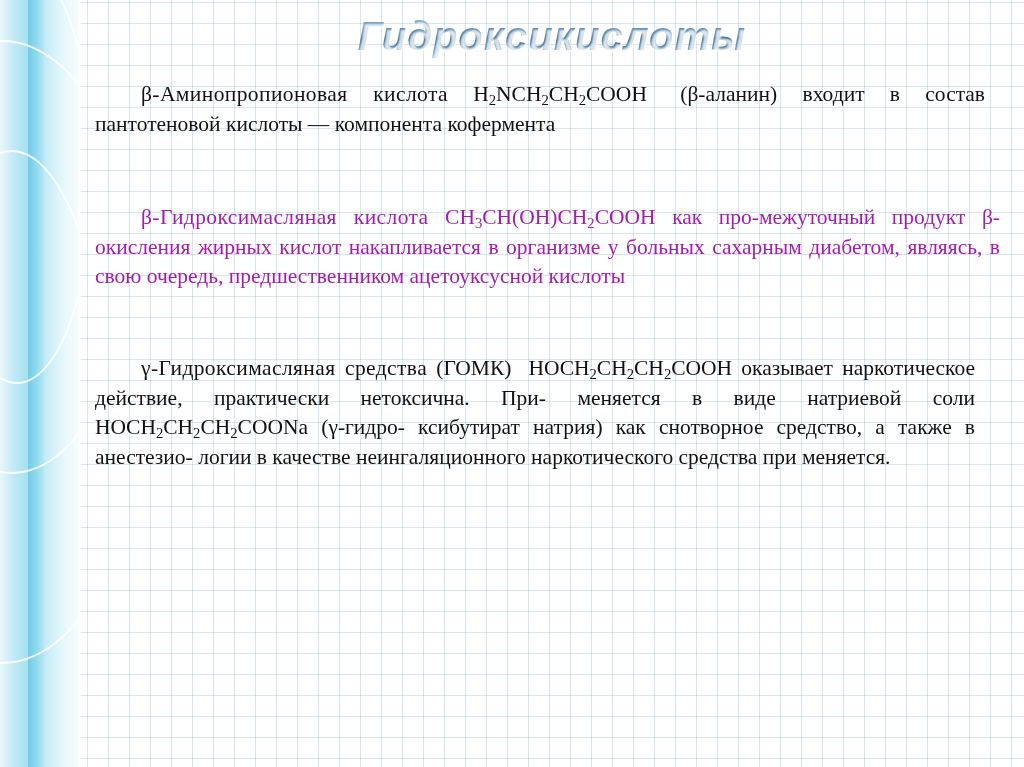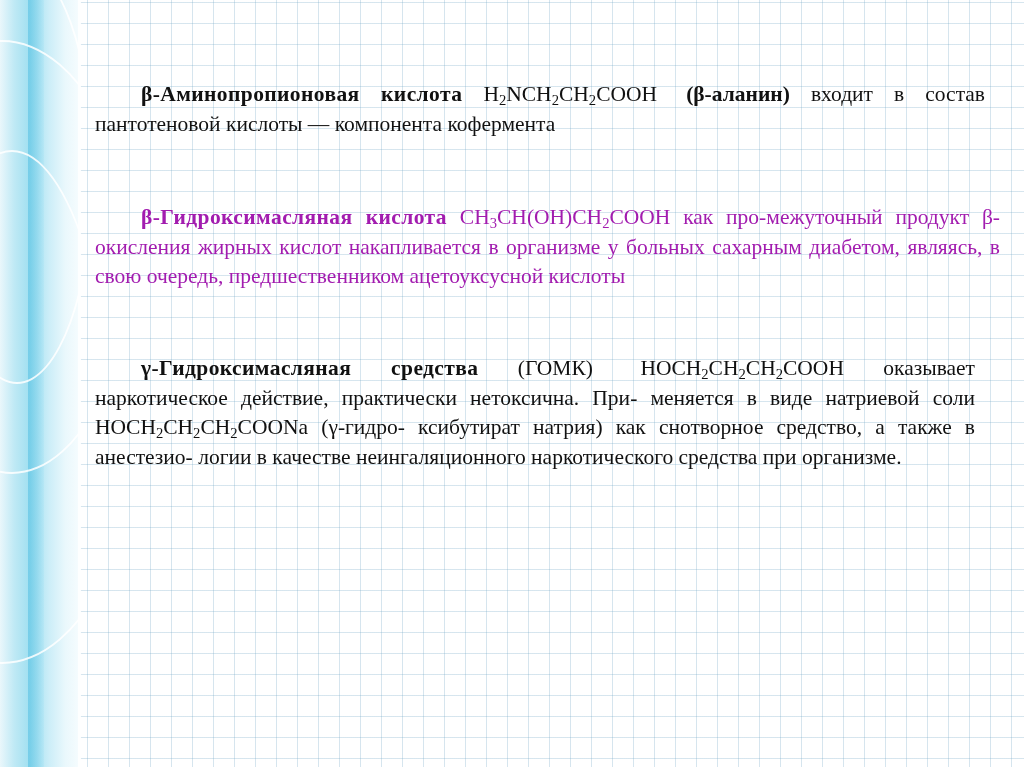--- a/index.html
+++ b/index.html
@@ -93,21 +93,21 @@
     font-size: 21.5px;
     line-height: 1.32;
     color: #111111;
     text-align: justify;
     margin: 0;
   }
   .p1 { margin-top: 4px; width: 890px; }
   .p2 { margin-top: 64px; width: 905px; color: #a21caf; }
   .p3 { margin-top: 64px; width: 880px; }
 
-  .para .b { font-weight: bold; margin-top: 29px; }
+  .para .b { font-weight: normal; margin-top: 29px; }
   .para sub {
     font-size: 0.68em;
     vertical-align: -0.28em;
   }
   .indent { display: inline-block; width: 46px; }
   .wide { letter-spacing: 0.4px; }
   .nbsp-wide { display: inline-block; width: 8px; }
 </style>
 </head>
 <body>
@@ -118,20 +118,23 @@
 
   <div class="left-band">
     <div class="band-dark"></div>
     <div class="swoosh sw1"></div>
     <div class="swoosh sw2"></div>
     <div class="swoosh sw3"></div>
     <div class="swoosh sw4"></div>
   </div>
   <div class="band-edge"></div>
 
+  <div class="title-wrap">
+    <span class="title">Гидроксикислоты</span>
+  </div>
 
   <div class="content">
 
     <p class="para p1">
       <span class="indent"></span><span class="b wide">β-Аминопропионовая   кислота</span>
       <span>H<sub>2</sub>NCH<sub>2</sub>CH<sub>2</sub>COOH</span>
       <span class="nbsp-wide"></span><span class="b">(β-аланин)</span>
       <span>входит в состав пантотеновой кислоты — компонента кофермента</span>
     </p>
 
@@ -144,17 +147,17 @@
     <p class="para p3">
       <span class="indent"></span><span class="b wide">γ-Гидроксимасляная   средства</span>
       <span>(ГОМК)</span>
       <span class="nbsp-wide"></span><span>HOCH<sub>2</sub>CH<sub>2</sub>CH<sub>2</sub>COOH</span>
       <span>оказывает наркотическое действие, практически нетоксична. При-</span>
       <span>меняется в виде натриевой соли</span>
       <span>HOCH<sub>2</sub>CH<sub>2</sub>CH<sub>2</sub>COONa</span>
       <span>(γ-гидро-</span>
       <span>ксибутират натрия) как снотворное средство, а также в анестезио-</span>
       <span>логии в качестве неингаляционного наркотического средства при</span>
-      <span>организме.</span>
+      <span>меняется.</span>
     </p>
 
   </div>
 </div>
 
 </body></html>

